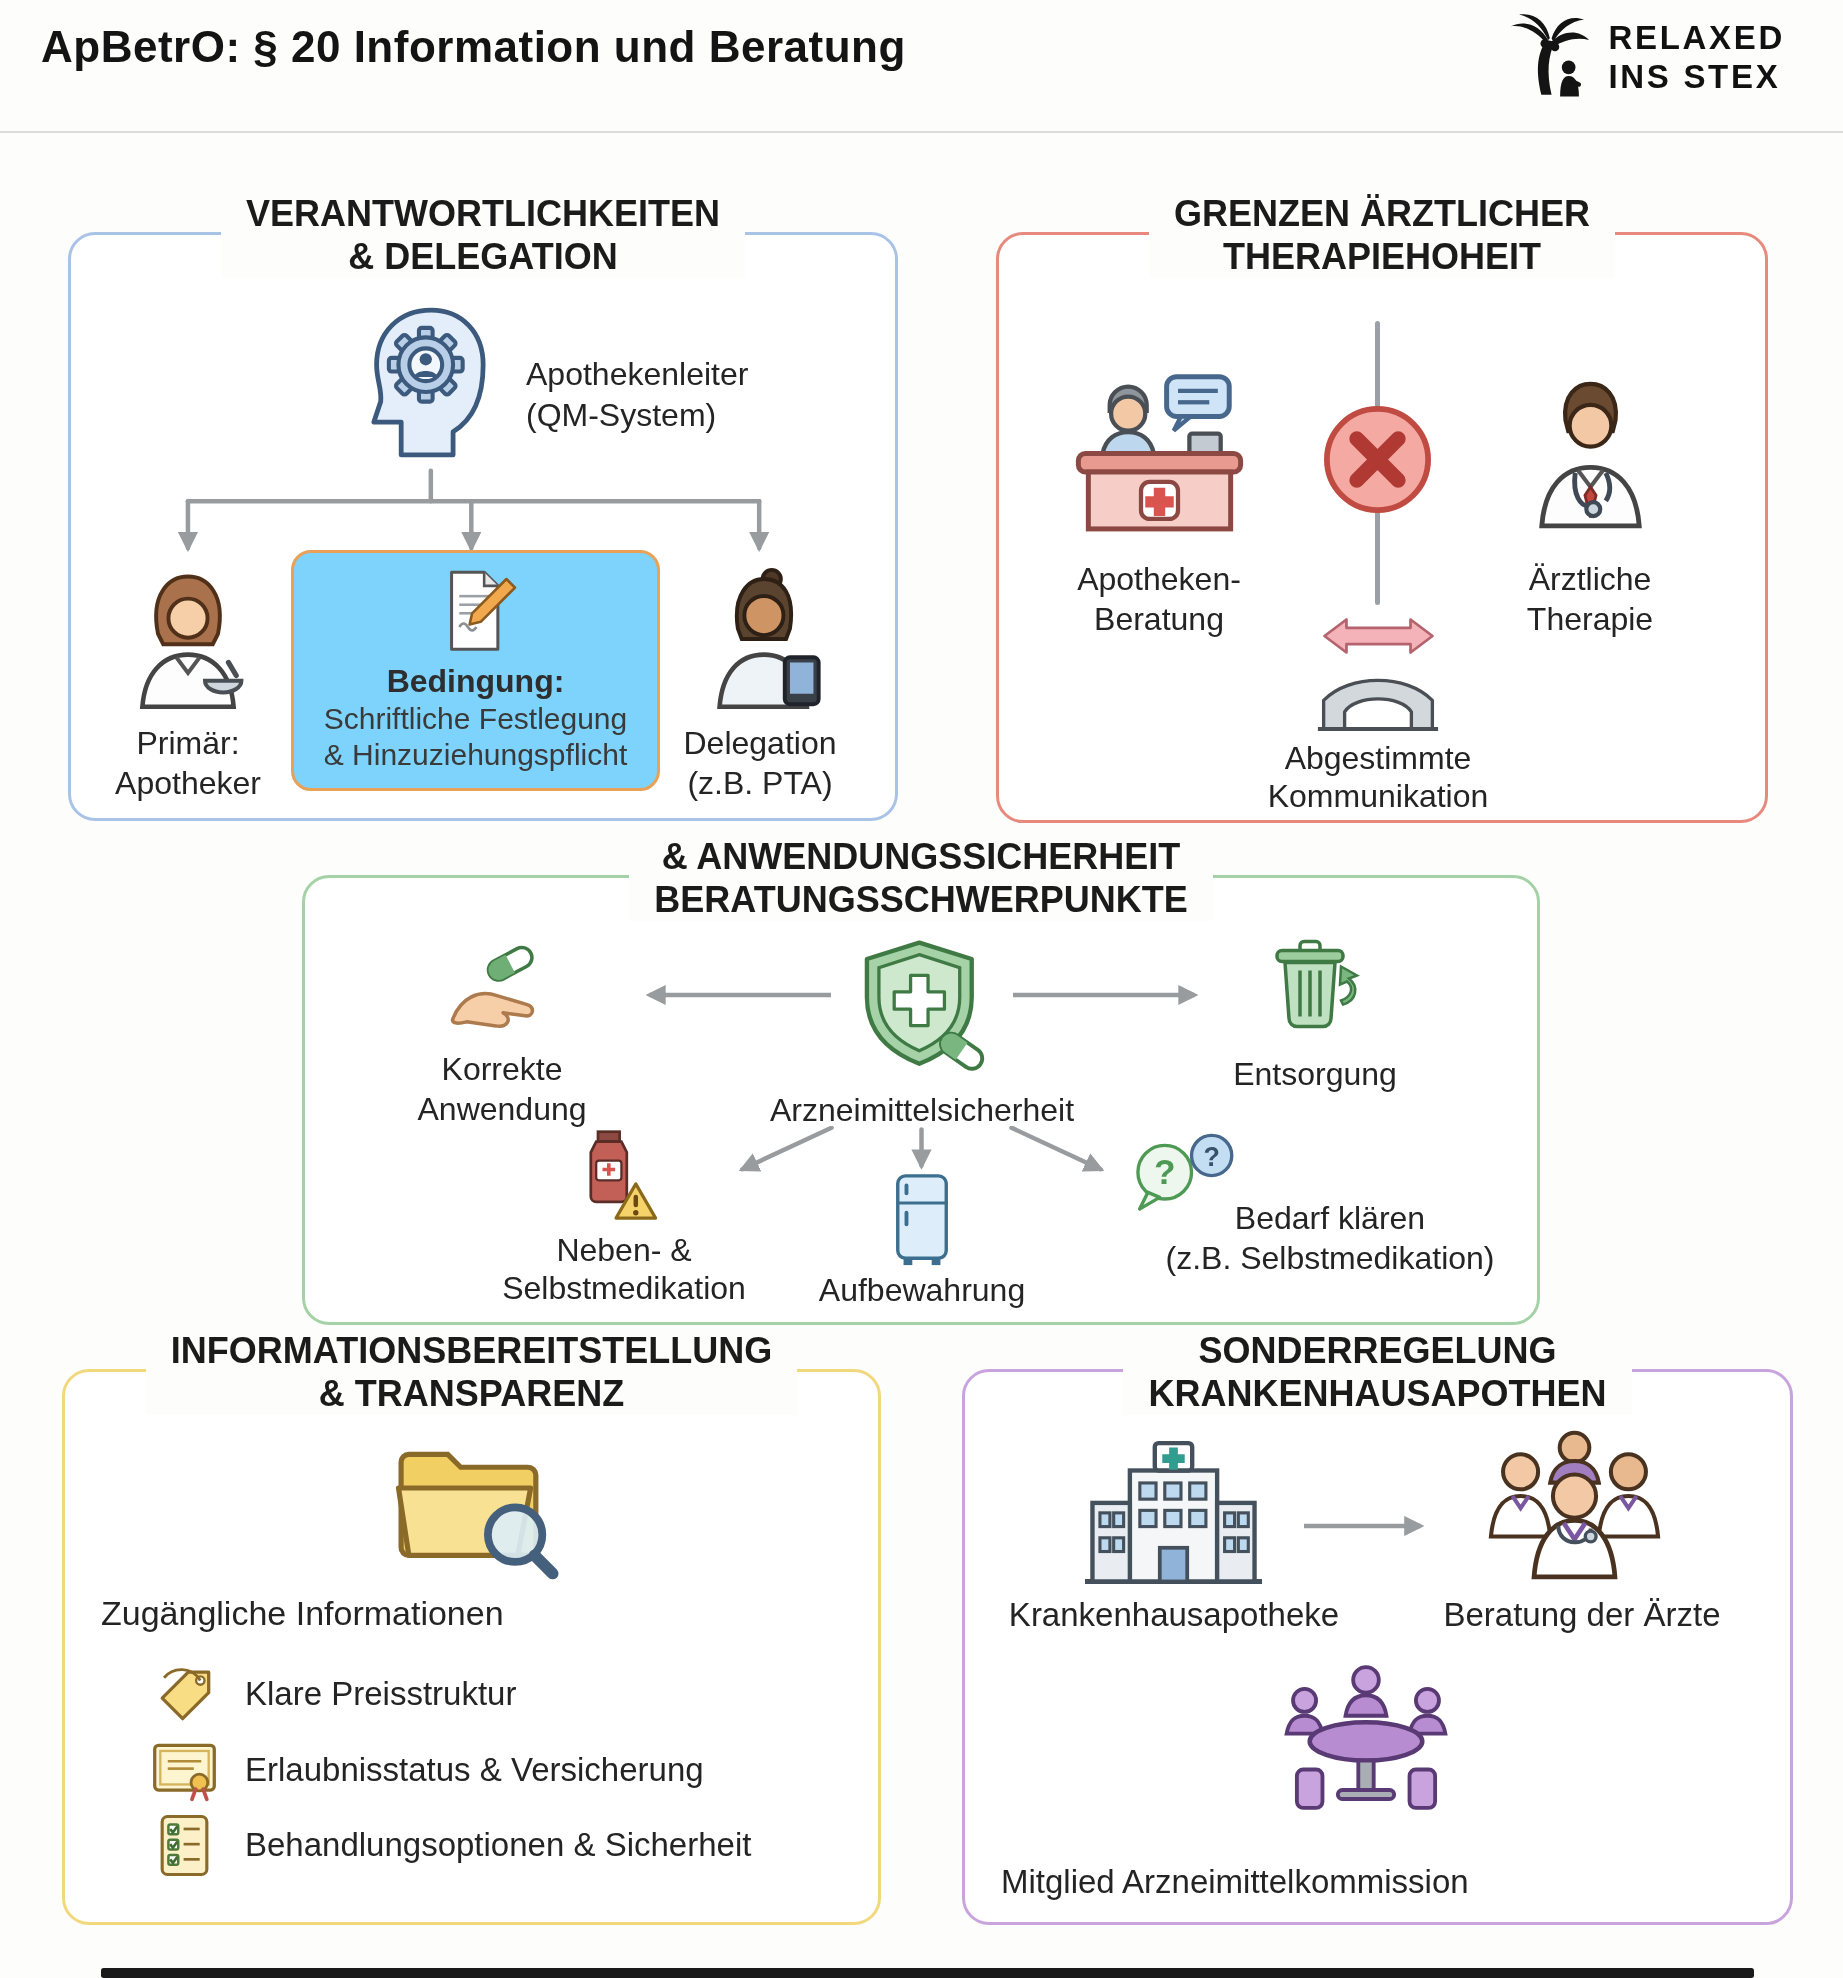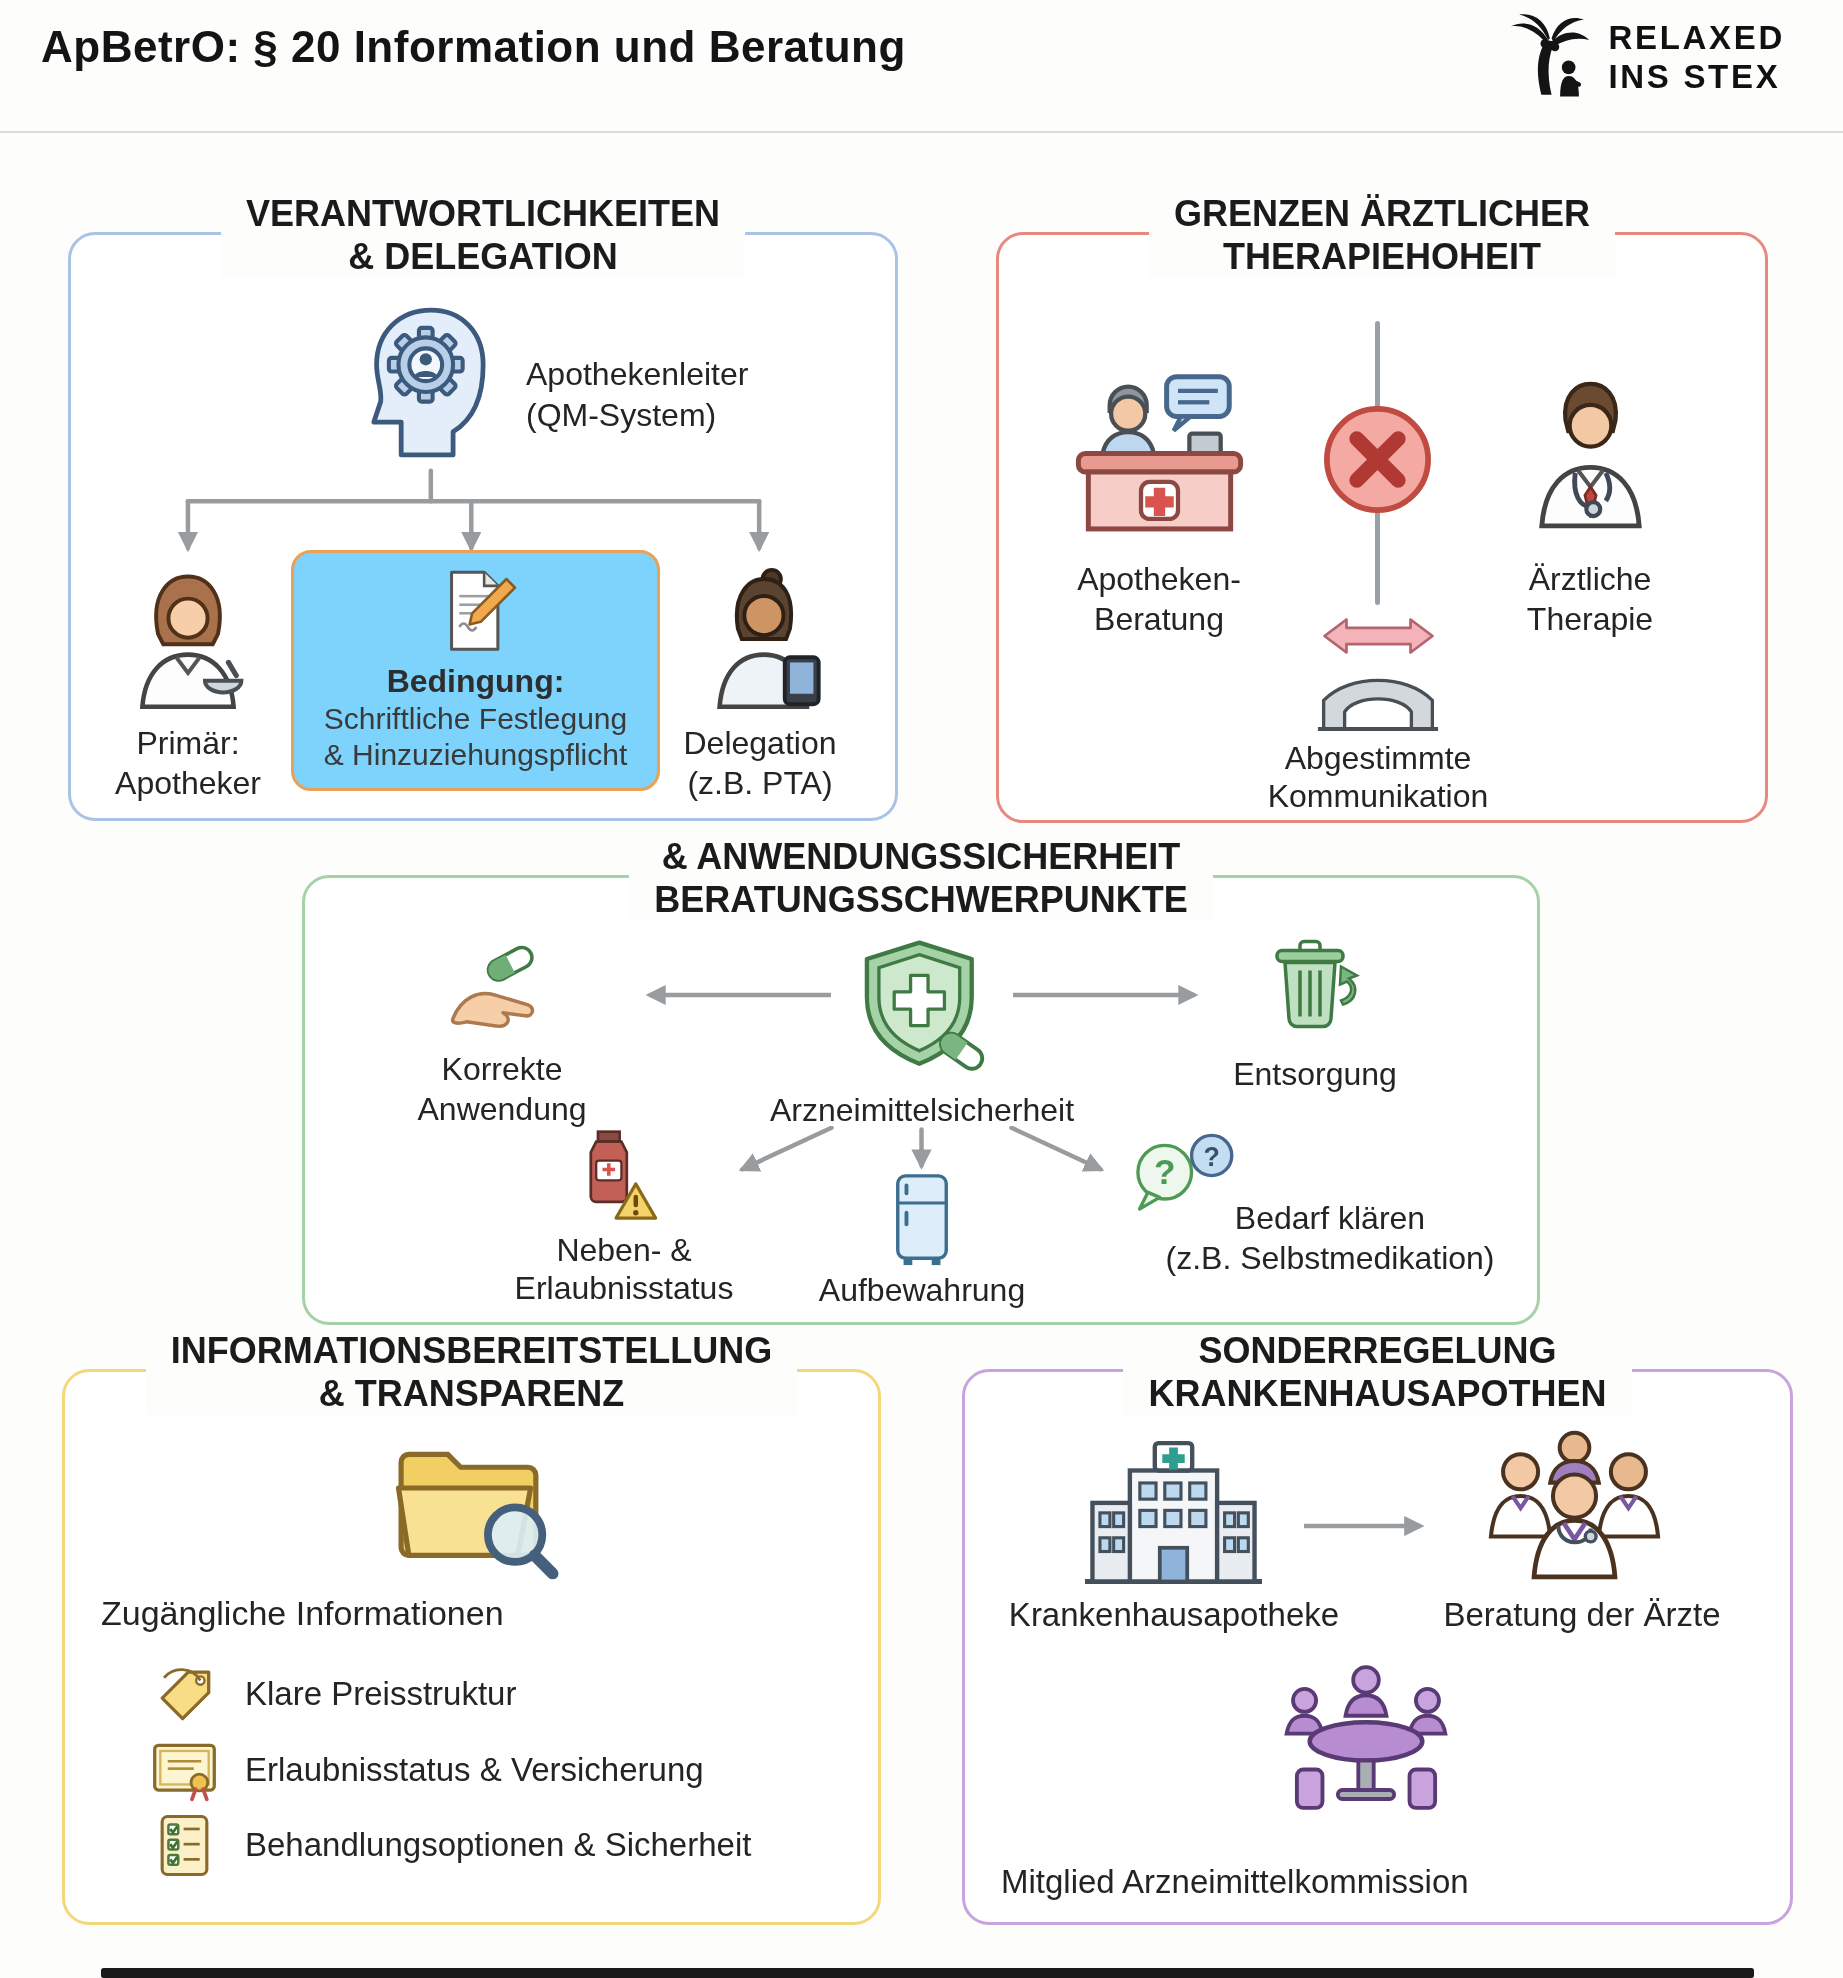--- a/index.html
+++ b/index.html
@@ -283,21 +283,21 @@
       <rect x="30" y="4" width="24" height="11" fill="#8c4a42" stroke="#5a2d27" stroke-width="3"></rect>
       <path d="M28 15 h28 l6 12 v49 a6 6 0 0 1-6 6 h-28 a6 6 0 0 1-6-6 v-49 z" fill="#c26058" stroke="#5a2d27" stroke-width="3"></path>
       <rect x="28" y="36" width="28" height="22" rx="3" fill="#ffffff" stroke="#5a2d27" stroke-width="2.5"></rect>
       <path d="M40 39 h4 v5 h5 v4 h-5 v5 h-4 v-5 h-5 v-4 h5 z" fill="#d9534f"></path>
       <path d="M72 62 L94 100 H50 Z" fill="#f6d26a" stroke="#8a6a1a" stroke-width="3.5" stroke-linejoin="round"></path>
       <rect x="69.5" y="74" width="5" height="14" rx="2.5" fill="#6a4a10"></rect>
       <circle cx="72" cy="94" r="3" fill="#6a4a10"></circle>
     </svg>
     <div class="lbl" style="left:319px;top:353px;line-height:38px;">
       <span>Neben- &amp;</span>
-      <span>Erlaubnisstatus</span>
+      <span>Selbstmedikation</span>
     </div>
 
     <svg class="icon" style="left:581px;top:293px;" width="72" height="97" viewBox="0 0 70 100">
       <rect x="10" y="5" width="50" height="85" rx="8" fill="#ddeefa" stroke="#3c6e8f" stroke-width="3.5"></rect>
       <line x1="10" y1="33" x2="60" y2="33" stroke="#3c6e8f" stroke-width="3"></line>
       <rect x="17" y="13" width="4" height="12" rx="2" fill="#3c6e8f"></rect>
       <rect x="17" y="41" width="4" height="16" rx="2" fill="#3c6e8f"></rect>
       <rect x="16" y="90" width="9" height="7" fill="#3c6e8f"></rect>
       <rect x="45" y="90" width="9" height="7" fill="#3c6e8f"></rect>
     </svg>

